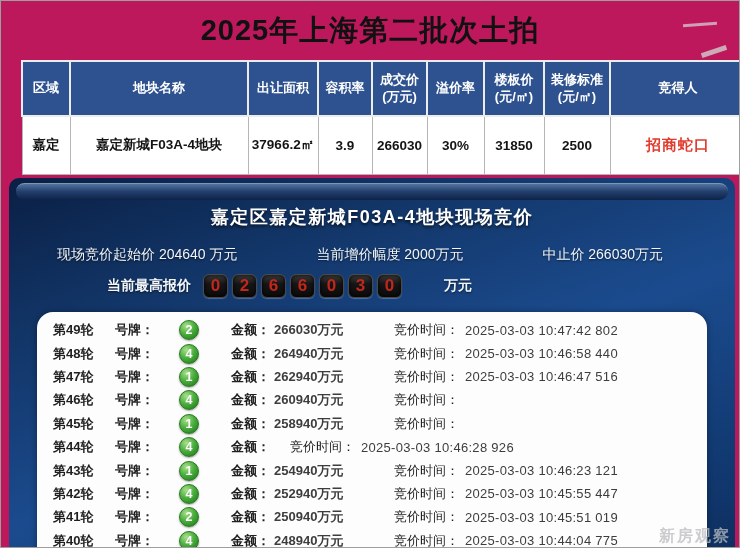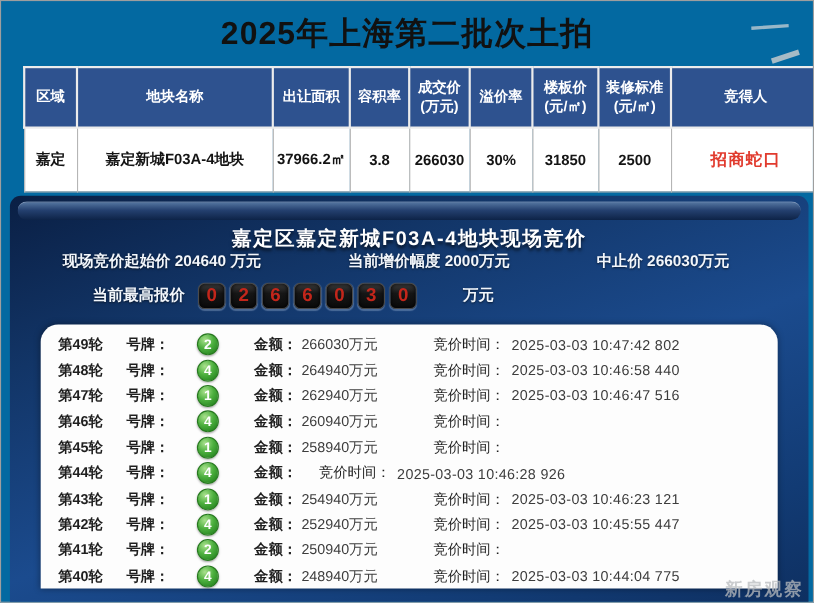--- a/index.html
+++ b/index.html
@@ -1,19 +1,19 @@
 <!DOCTYPE html>
 <html><head>
 <meta charset="utf-8">
 <style>
   * { margin:0; padding:0; box-sizing:border-box; }
   html,body { background:#e8e8e8; }
   body { font-family:"Liberation Sans","DejaVu Sans",sans-serif; }
   .page {
-    position:relative; width:740px; height:548px; background:#0369a1;
+    position:relative; width:740px; height:548px; background:#be185d;
     border:1px solid #9e9e9e; overflow:hidden;
   }
   
   .title-bar { height:59px; display:flex; align-items:center; justify-content:center; }
   .title-bar h1 { font-size:29px; font-weight:bold; color:#111; letter-spacing:1px; }
   .smudge { position:absolute; right:22px; top:22px; width:34px; height:3px; background:#d9d9d9; opacity:.7; transform:rotate(-4deg); }
   .smudge2 { position:absolute; right:12px; top:48px; width:26px; height:5px; background:#cfcfcf; opacity:.8; transform:rotate(-18deg); }
   
   .summary { margin:0 20px; border-collapse:collapse; table-layout:fixed; width:724px; border:1px solid #8a8a8a; }
   .summary thead td {
@@ -35,24 +35,24 @@
   .gloss-bar {
     height:17px; margin:5px 7px 0 7px; border-radius:9px;
     background:linear-gradient(180deg,#53749f 0%,#24406f 45%,#0d2347 100%);
     border-top:1px solid #7d96b8;
   }
   .auction-title {
     margin-top:5px; text-align:center; color:#fff; font-size:18px; font-weight:bold;
     letter-spacing:1.5px; text-shadow:0 2px 3px rgba(0,0,0,.65);
   }
   .info-row {
-    display:flex; justify-content:space-between; padding:0 72px 0 48px;
-    color:#f2f6fb; font-size:14px; font-weight:bold; text-shadow:0 1px 2px rgba(0,0,0,.6);
-  }
-  .bid-display-row { display:flex; align-items:center; margin-top:10px; padding-left:75px; }
+    display:flex; justify-content:space-between; margin-top:17px; padding:0 72px 0 48px;
+    color:#f2f6fb; font-size:14px; font-weight:normal; text-shadow:0 1px 2px rgba(0,0,0,.6);
+  }
+  .bid-display-row { display:flex; align-items:center; margin-top:10px; padding-left:98px; }
   .bid-display-label { color:#f2f6fb; font-size:14px; font-weight:bold; text-shadow:0 1px 2px rgba(0,0,0,.6); }
   .digits { display:flex; margin-left:12px; }
   .digit-box {
     width:25px; height:24px; margin-right:4px; border-radius:6px;
     background:linear-gradient(180deg,#3e3e3e 0%,#161616 40%,#0b0b0b 100%);
     border:1px solid #4a4a4a; box-shadow:0 1px 1px rgba(180,200,230,.35), inset 0 0 4px #000;
     display:flex; align-items:center; justify-content:center;
     color:#c3261b; font-size:17px; font-weight:bold;
   }
   .unit-label { margin-left:38px; color:#f2f6fb; font-size:14px; font-weight:bold; text-shadow:0 1px 2px rgba(0,0,0,.6); }
@@ -65,21 +65,21 @@
   .bid-round { width:62px; font-weight:bold; color:#1f1f1f; }
   .bid-plabel { width:50px; font-weight:bold; color:#1f1f1f; }
   .badge {
     width:20px; height:20px; margin-left:14px; border-radius:50%;
     background:radial-gradient(circle at 35% 28%,#a9e18d 0%,#4caf3e 45%,#2b8a24 80%,#1f731c 100%);
     border:1px solid #27781f; box-shadow:0 1px 2px rgba(0,0,0,.35);
     display:flex; align-items:center; justify-content:center;
     color:#fff; font-size:12.5px; font-weight:bold;
   }
   .bid-alabel { margin-left:32px; font-weight:bold; color:#1f1f1f; }
-  .bid-avalue { margin-left:4px; width:100px; }
+  .bid-avalue { margin-left:4px; width:100px;font-weight:bold; }
   .bid-tlabel { margin-left:20px; font-weight:normal; color:#1f1f1f; }
   .bid-tvalue { margin-left:6px; letter-spacing:.3px; }
   
   .watermark {
     position:absolute; right:8px; bottom:0px; font-size:16px; font-weight:bold;
     color:#b9bcbf; opacity:.75; letter-spacing:2px; pointer-events:none;
   }
 </style>
 </head>
 <body>
@@ -118,21 +118,21 @@
         <td>装修标准
 (元/㎡)</td>
         <td>竞得人</td>
       </tr>
     </thead>
     <tbody>
       <tr>
         <td>嘉定</td>
         <td>嘉定新城F03A-4地块</td>
         <td>37966.2㎡</td>
-        <td>3.8</td>
+        <td>3.9</td>
         <td>266030</td>
         <td>30%</td>
         <td>31850</td>
         <td>2500</td>
         <td class="winner">招商蛇口</td>
       </tr>
     </tbody>
   </table>
 
   <div class="auction-panel">
@@ -237,20 +237,21 @@
     <span class="bid-tvalue">2025-03-03 10:45:55 447</span>
   </div>
 
   <div class="bid-row">
     <span class="bid-round">第41轮</span>
     <span class="bid-plabel">号牌：</span>
     <span class="badge">2</span>
     <span class="bid-alabel">金额：</span>
     <span class="bid-avalue">250940万元</span>
     <span class="bid-tlabel">竞价时间：</span>
+    <span class="bid-tvalue">2025-03-03 10:45:51 019</span>
   </div>
 
   <div class="bid-row">
     <span class="bid-round">第40轮</span>
     <span class="bid-plabel">号牌：</span>
     <span class="badge">4</span>
     <span class="bid-alabel">金额：</span>
     <span class="bid-avalue">248940万元</span>
     <span class="bid-tlabel">竞价时间：</span>
     <span class="bid-tvalue">2025-03-03 10:44:04 775</span>

